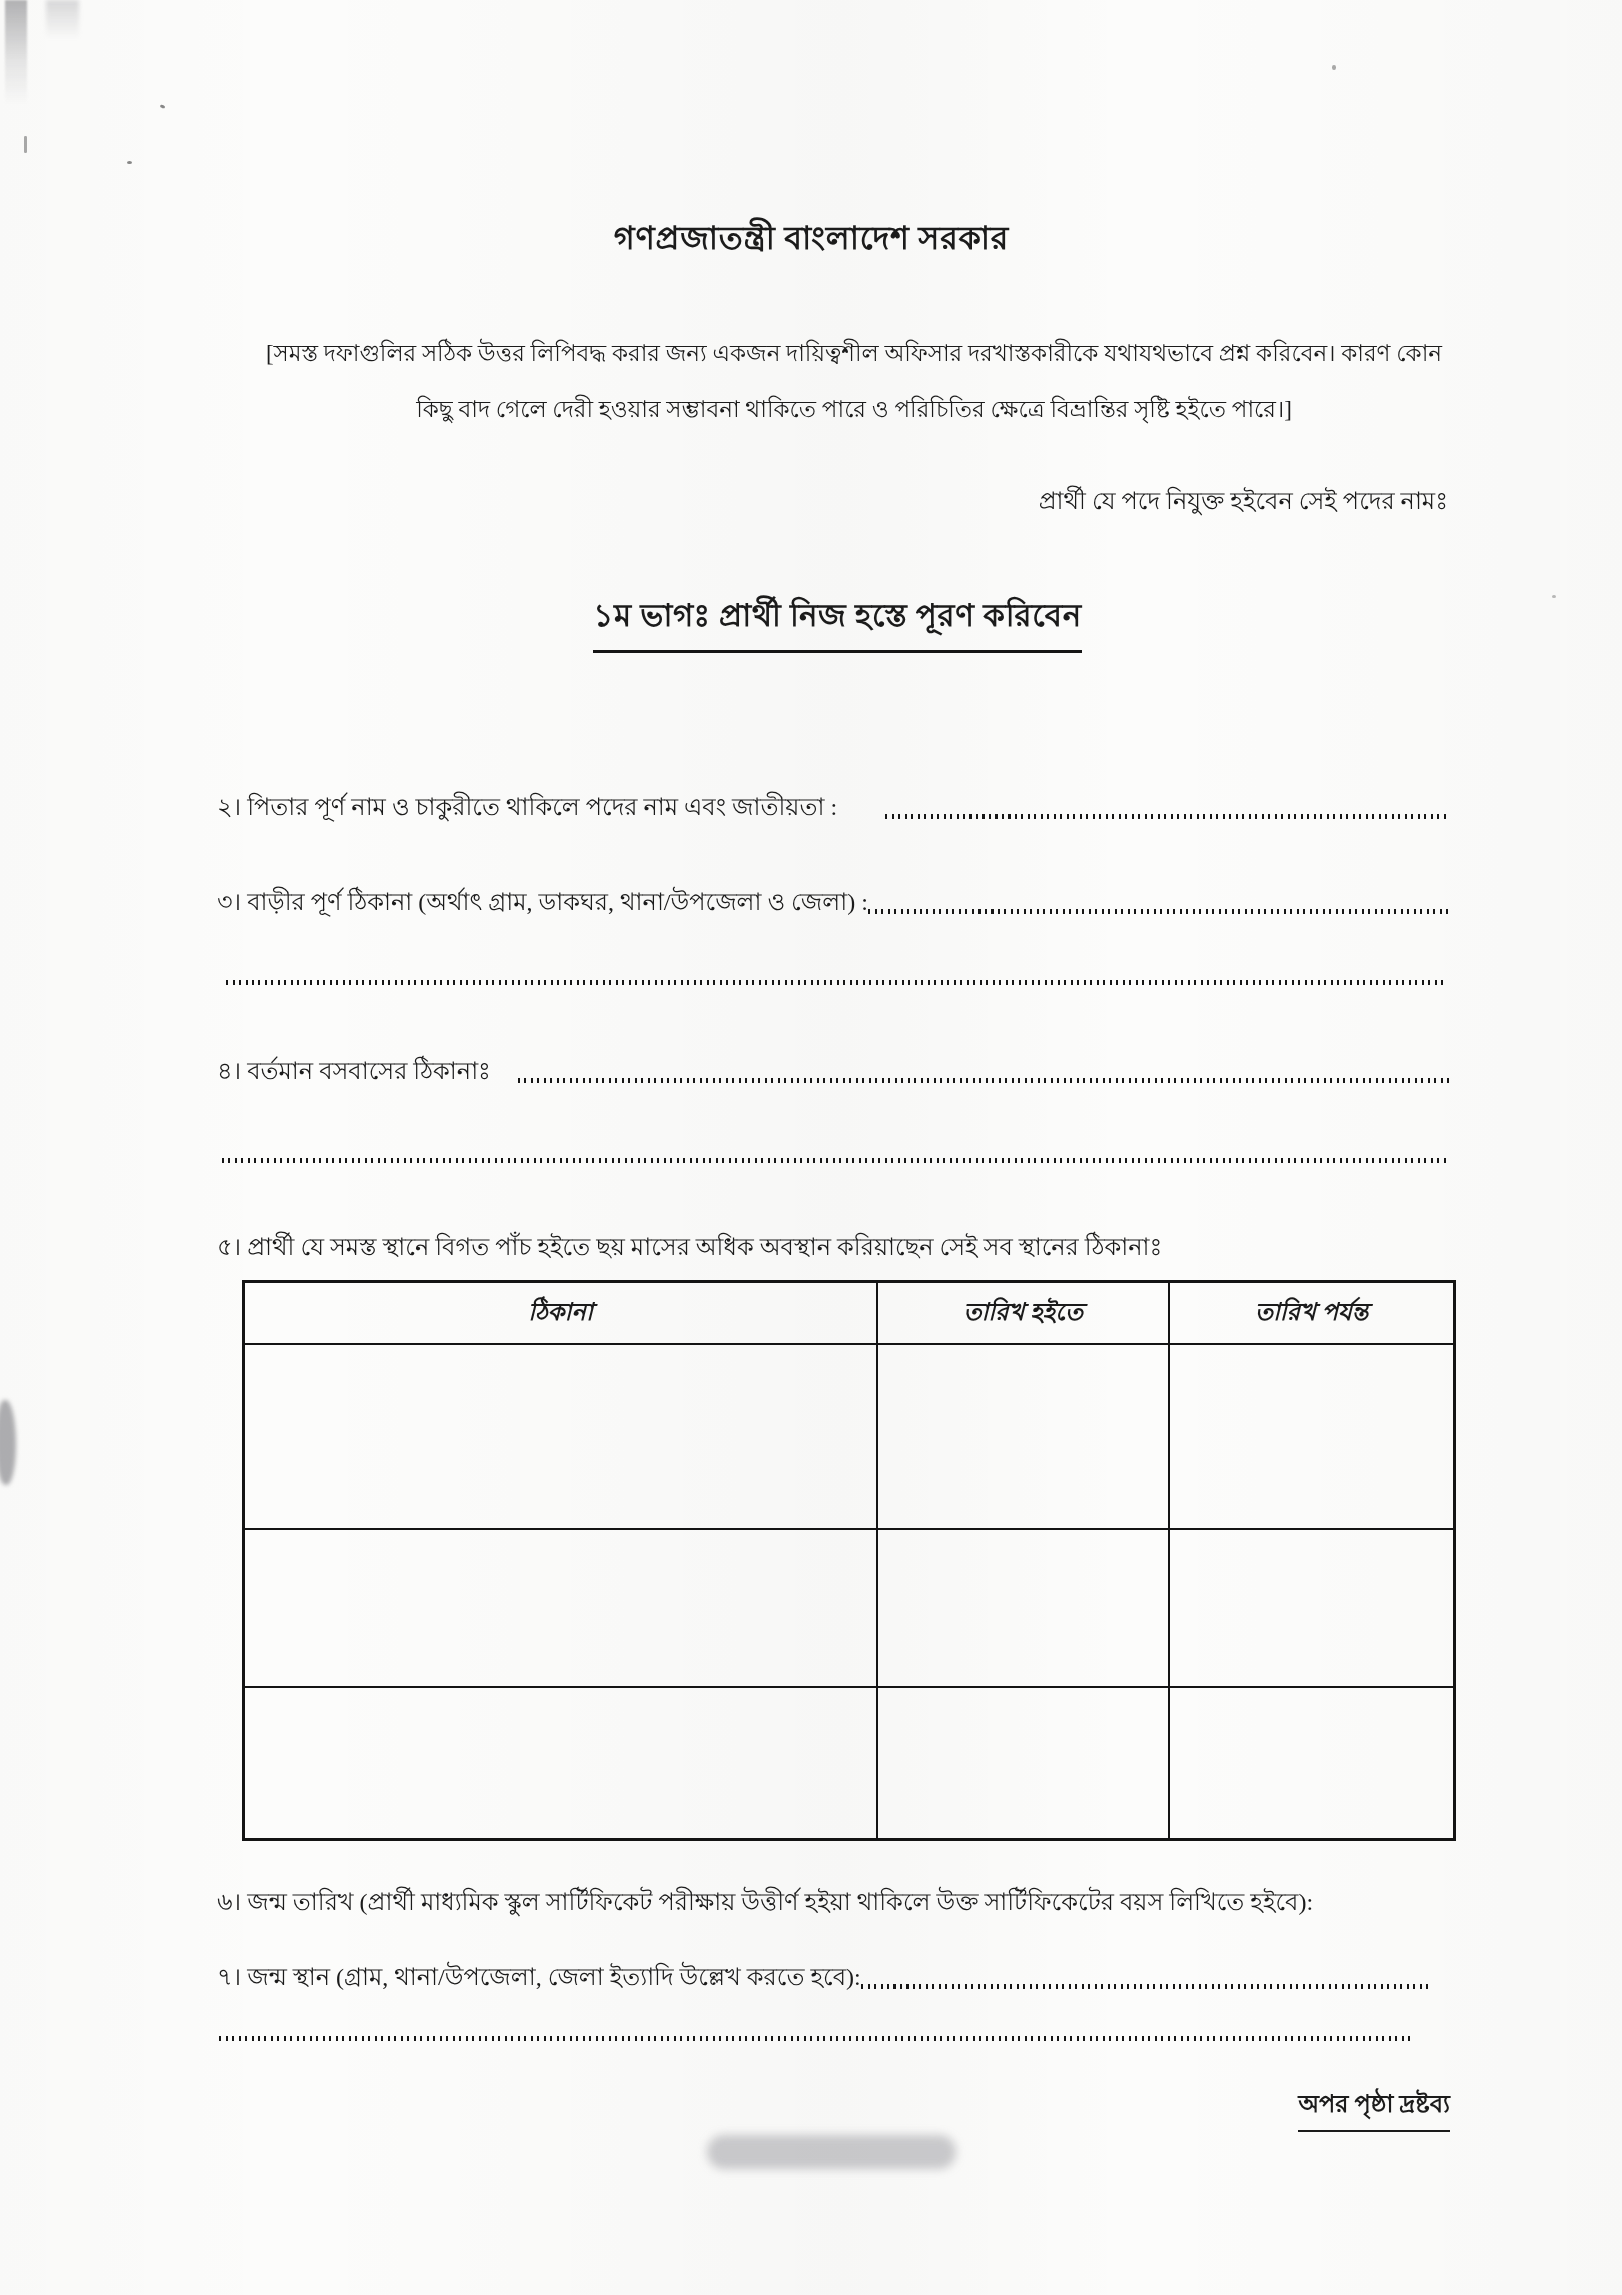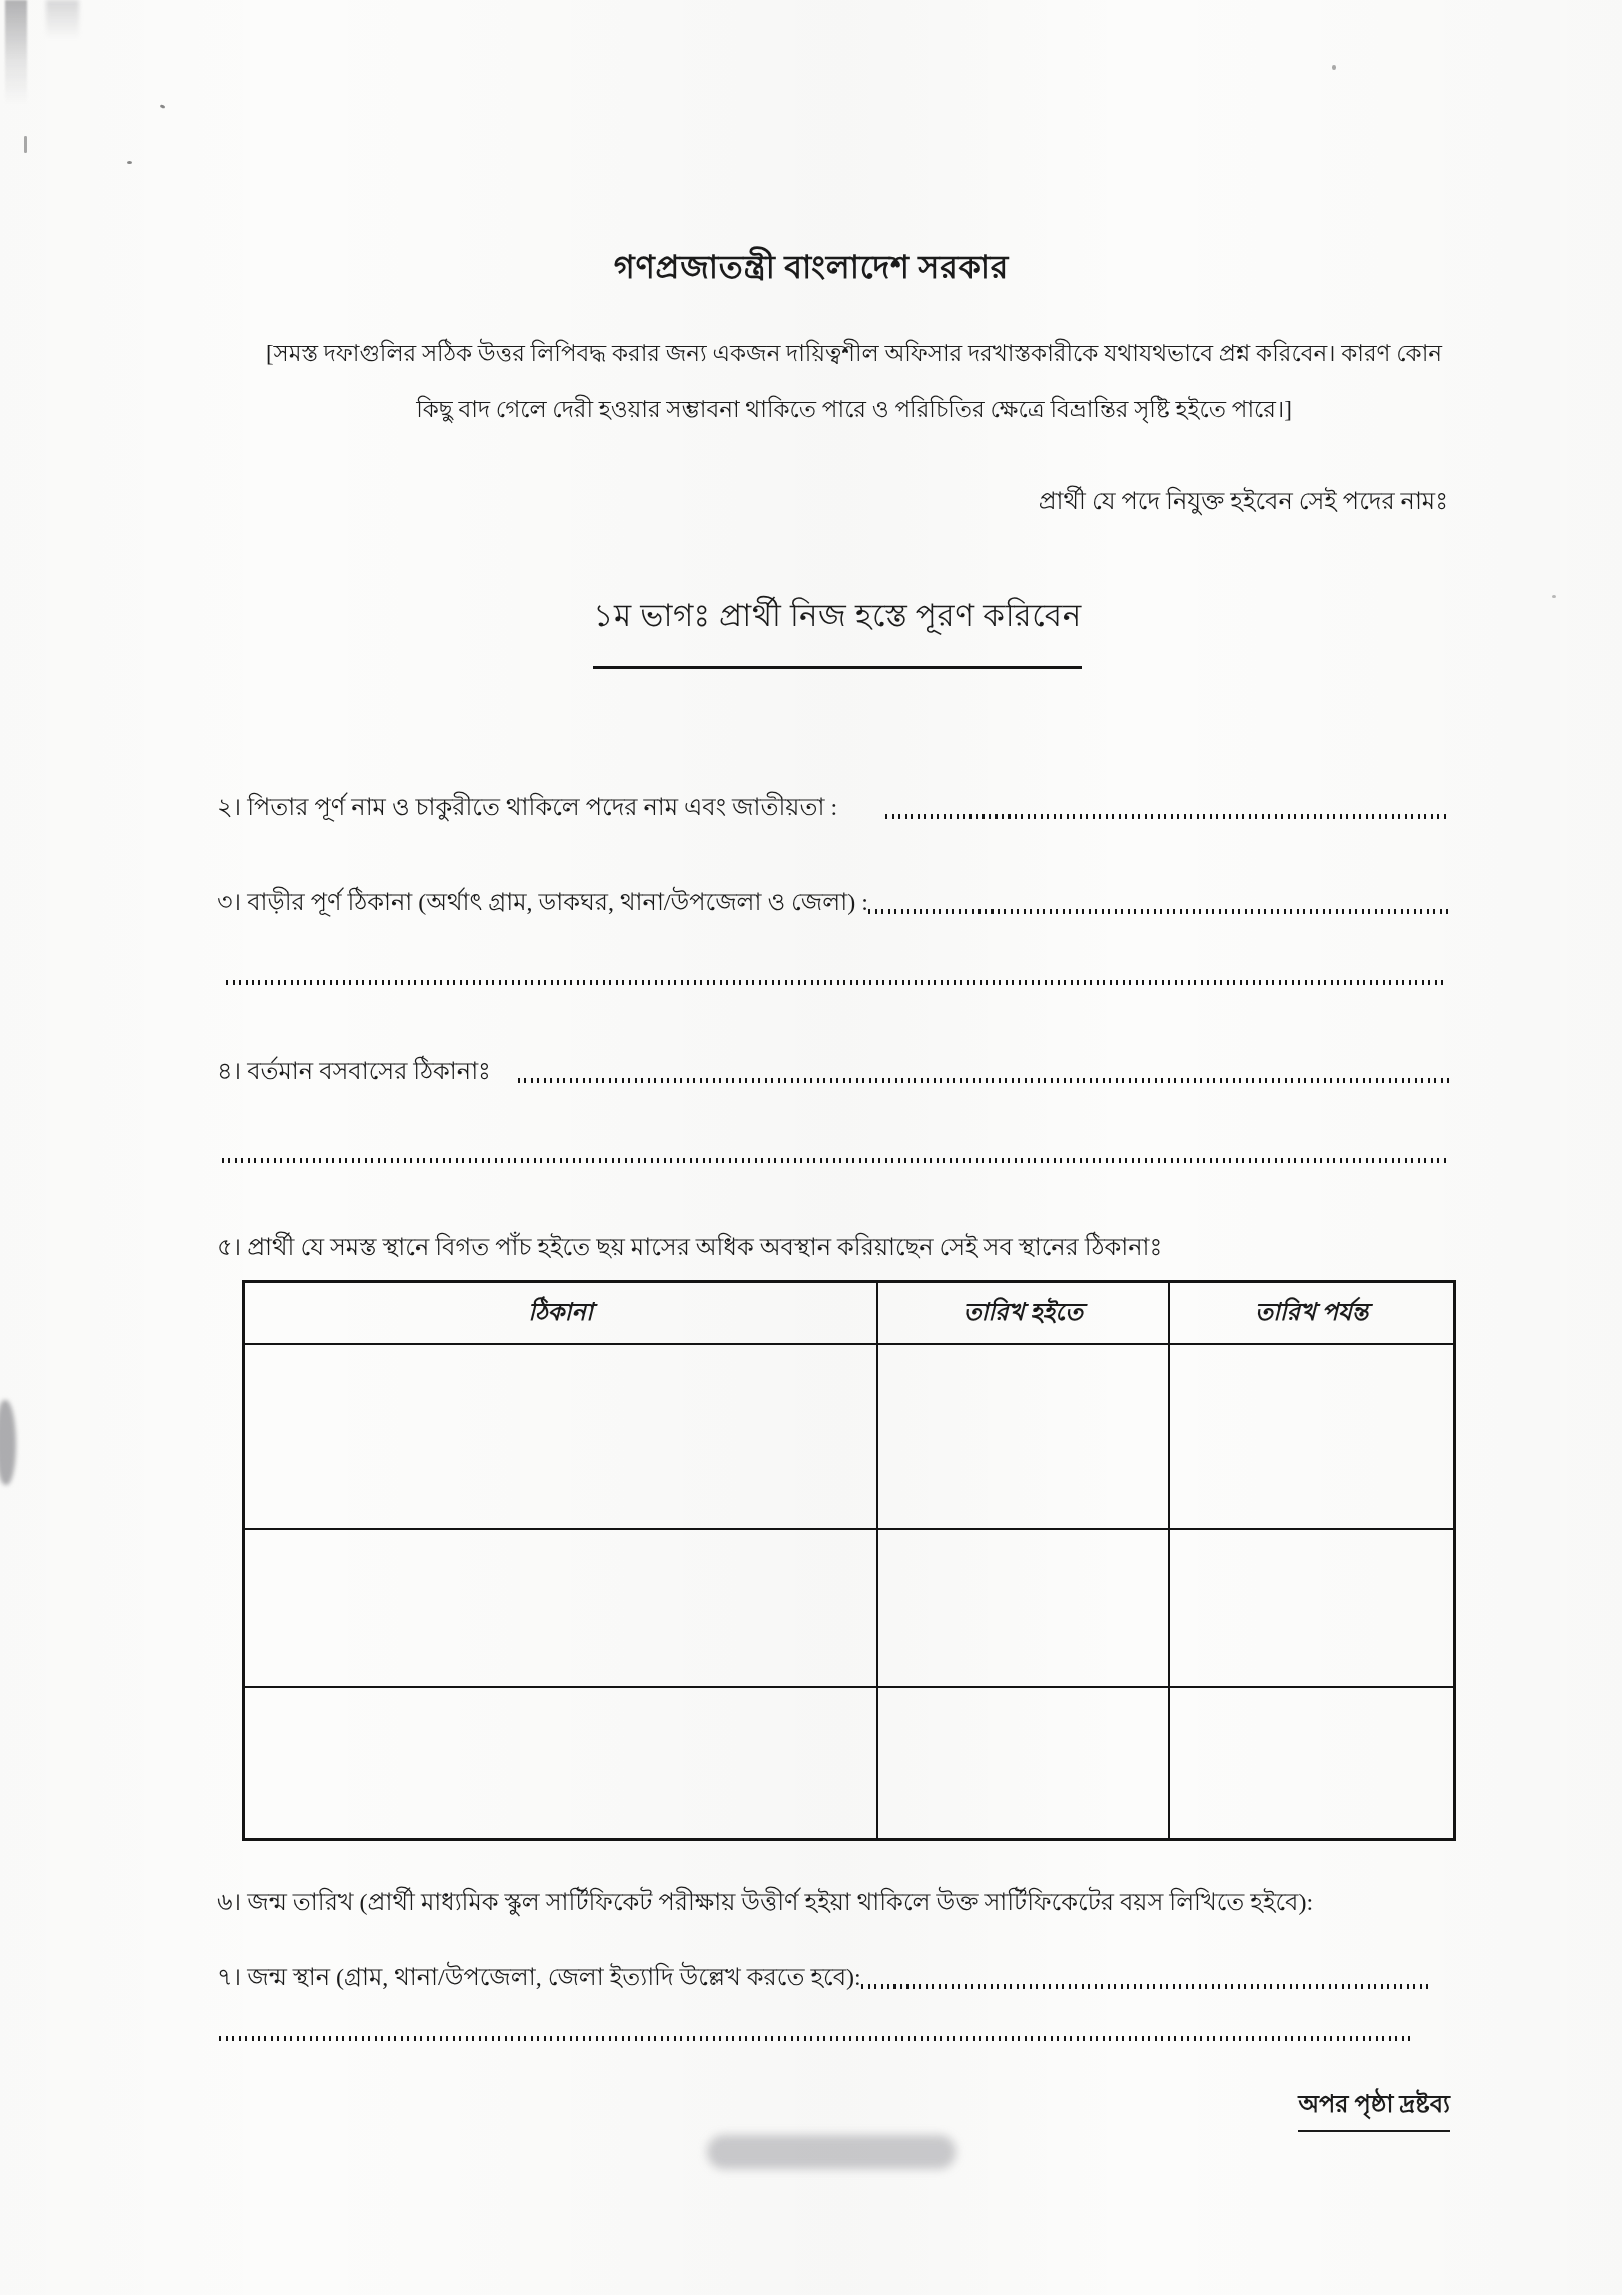--- a/index.html
+++ b/index.html
@@ -15,21 +15,20 @@
     background:
       linear-gradient(90deg, rgba(0,0,0,0.012) 0%, rgba(0,0,0,0) 18%, rgba(0,0,0,0.018) 52%, rgba(0,0,0,0) 70%, rgba(0,0,0,0.015) 100%),
       #fcfcfb;
     overflow: hidden;
   }
 
   
   .title-wrap {
     position: absolute; top: 217px; left: 0; width: 1623px;
     text-align: center;
-    margin-top: 29px;
   }
   .title-line1 { font-size: 32px; font-weight: bold; line-height: 43px; letter-spacing: 0.7px; }
   .title-line2 { font-size: 31px; font-weight: bold; line-height: 42px; letter-spacing: 0.7px; }
 
   .instructions {
     position: absolute; top: 326px; left: 216px; width: 1276px;
     text-align: center; font-size: 23px; line-height: 56px;
   }
 
   .field-row {
@@ -52,22 +51,22 @@
   }
 
   .row-post-name { top: 484px; left: 252px; width: 1196px; flex-direction: column; }
 
   .section-heading-wrap {
     position: absolute; top: 591px; left: 0; width: 1623px; text-align: center;
   }
   .section-heading {
     display: inline-block;
     margin-left: 52px;
-    font-size: 31px; font-weight: normal;
-    padding-bottom: 23px;
+    font-size: 31px; font-weight: bold;
+    padding-bottom: 7px;
     border-bottom: 3.3px solid #151515;
     letter-spacing: 0.7px;
   }
 
   .row-item1 { top: 704px; left: 217px; width: 1233px; }
   .row-item2 { top: 790px; left: 217px; width: 1233px; gap: 48px; }
   .row-item3 { top: 885px; left: 217px; width: 1233px; }
   .cont-3    { top: 980px; left: 226px; width: 1221px; }
   .row-item4 { top: 1054px; left: 217px; width: 1233px; }
   .row-item4 .leader { margin-left: 27.5px; }

